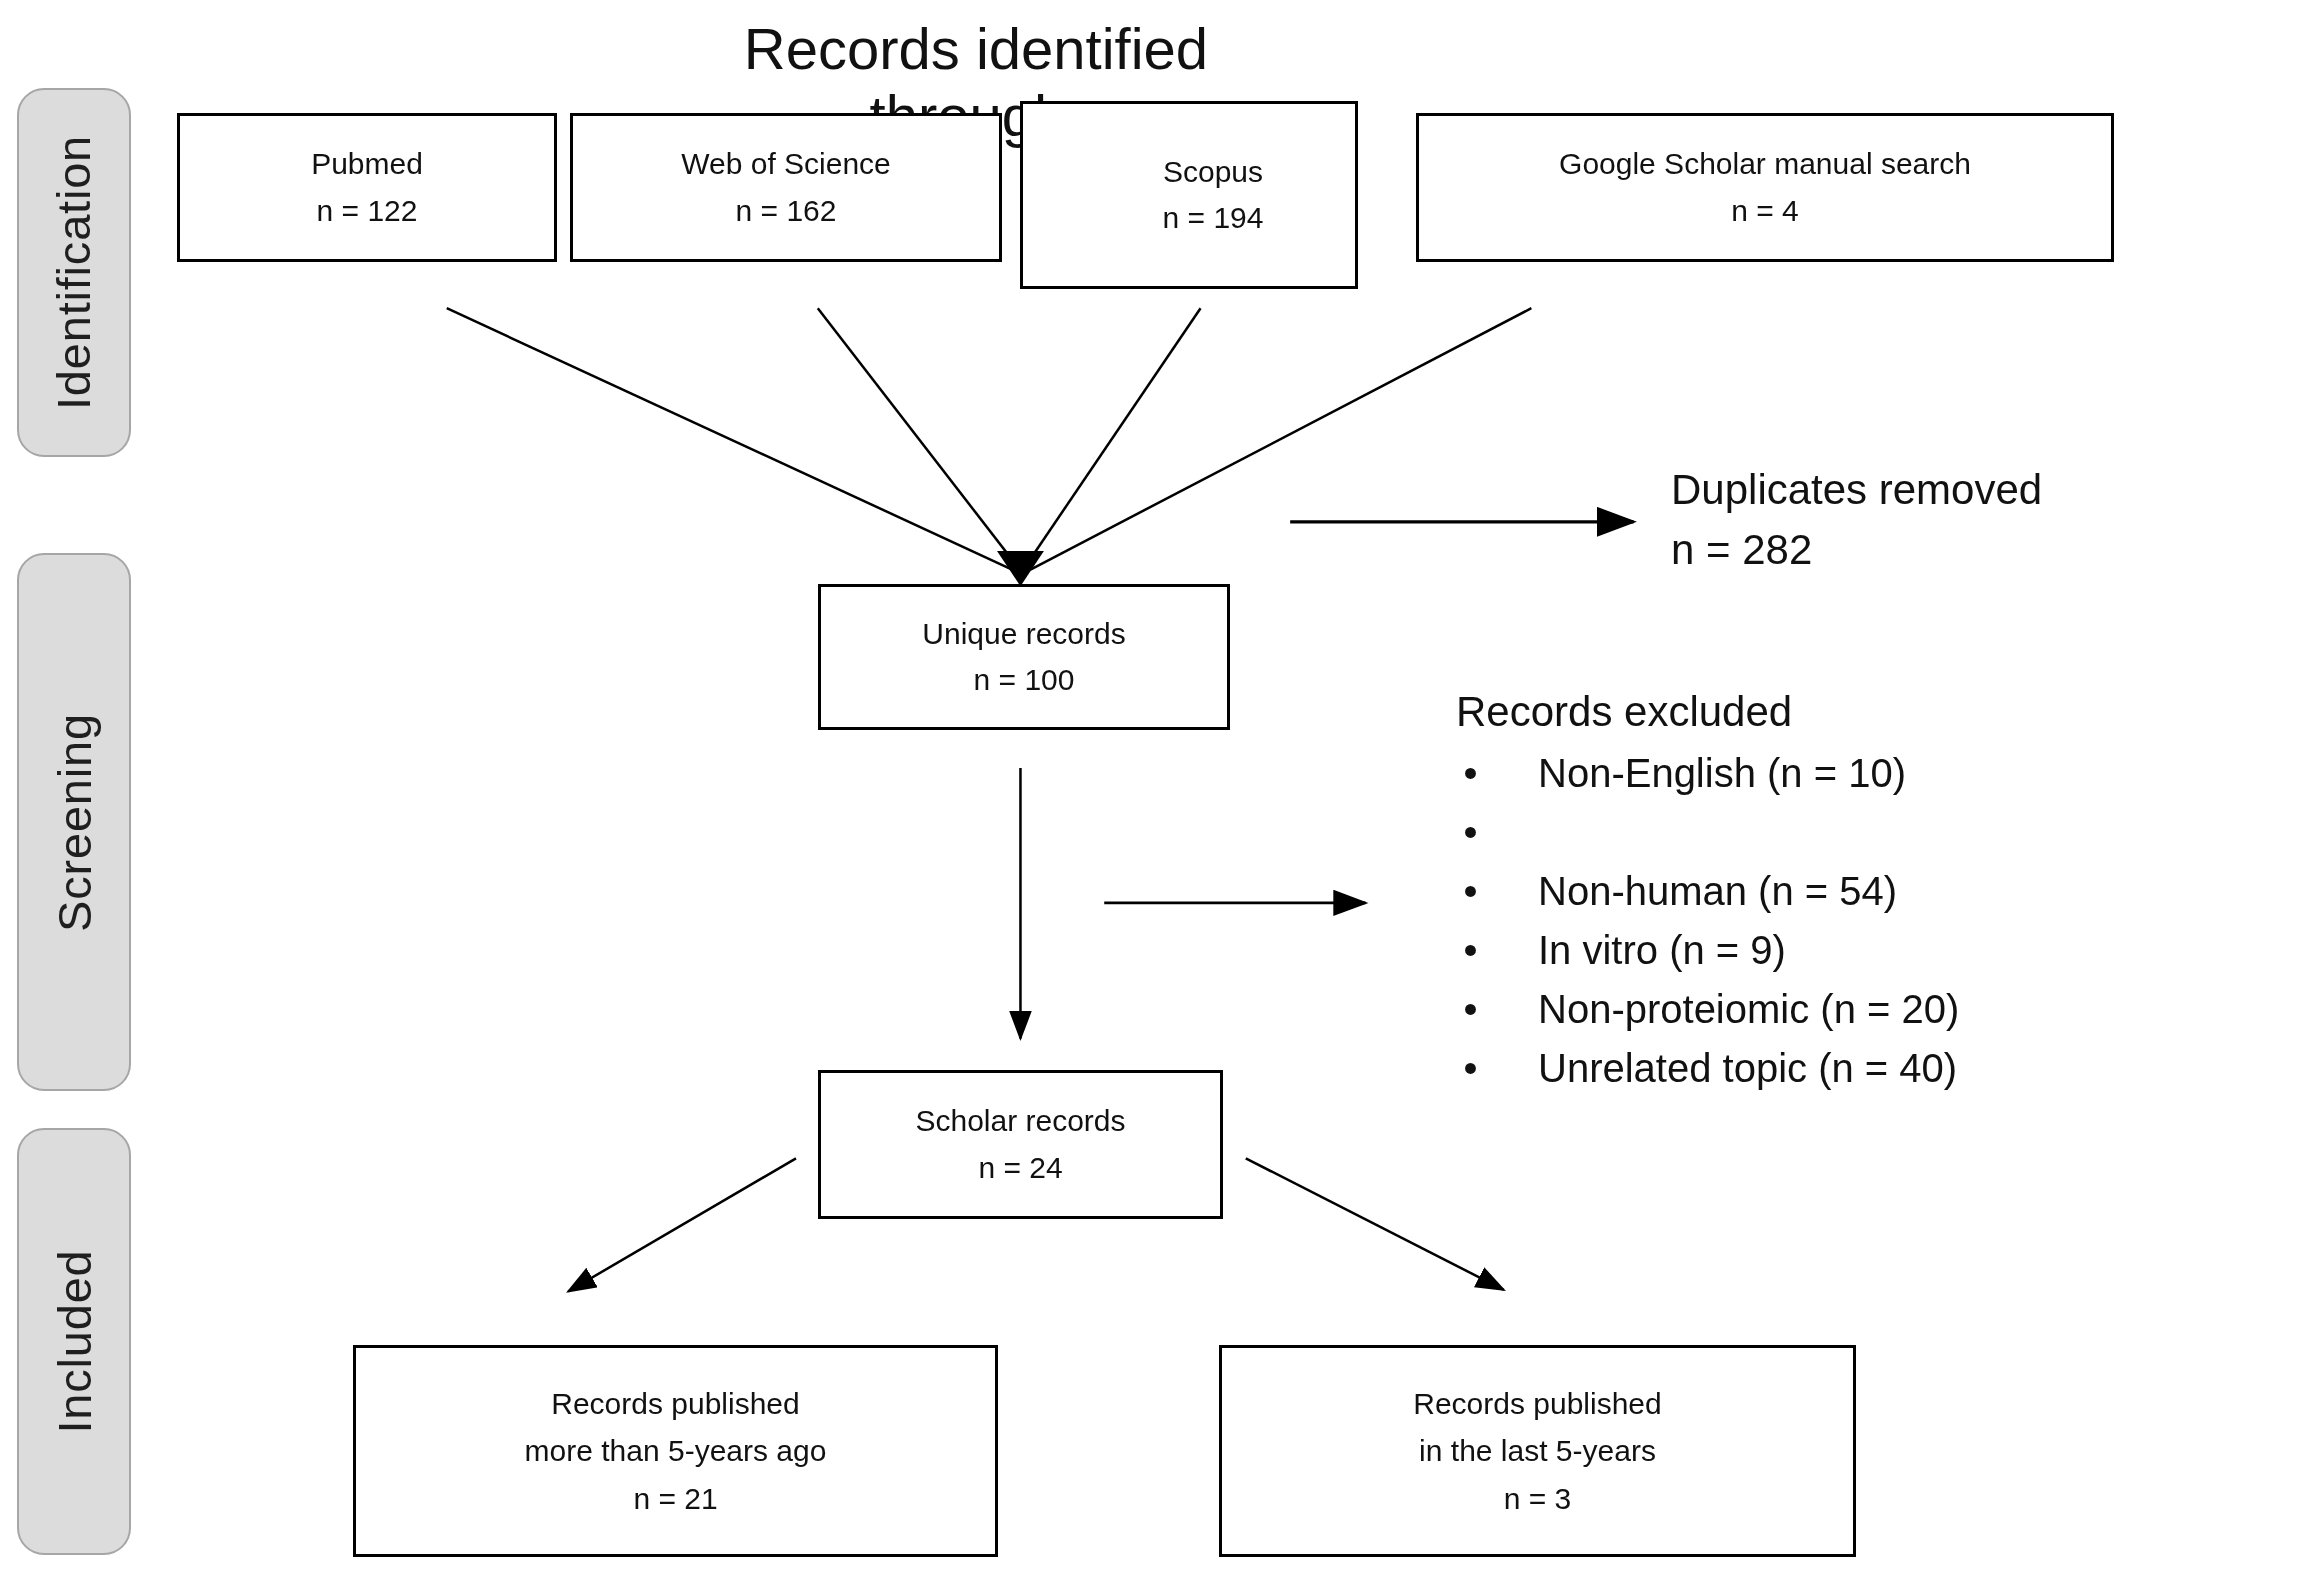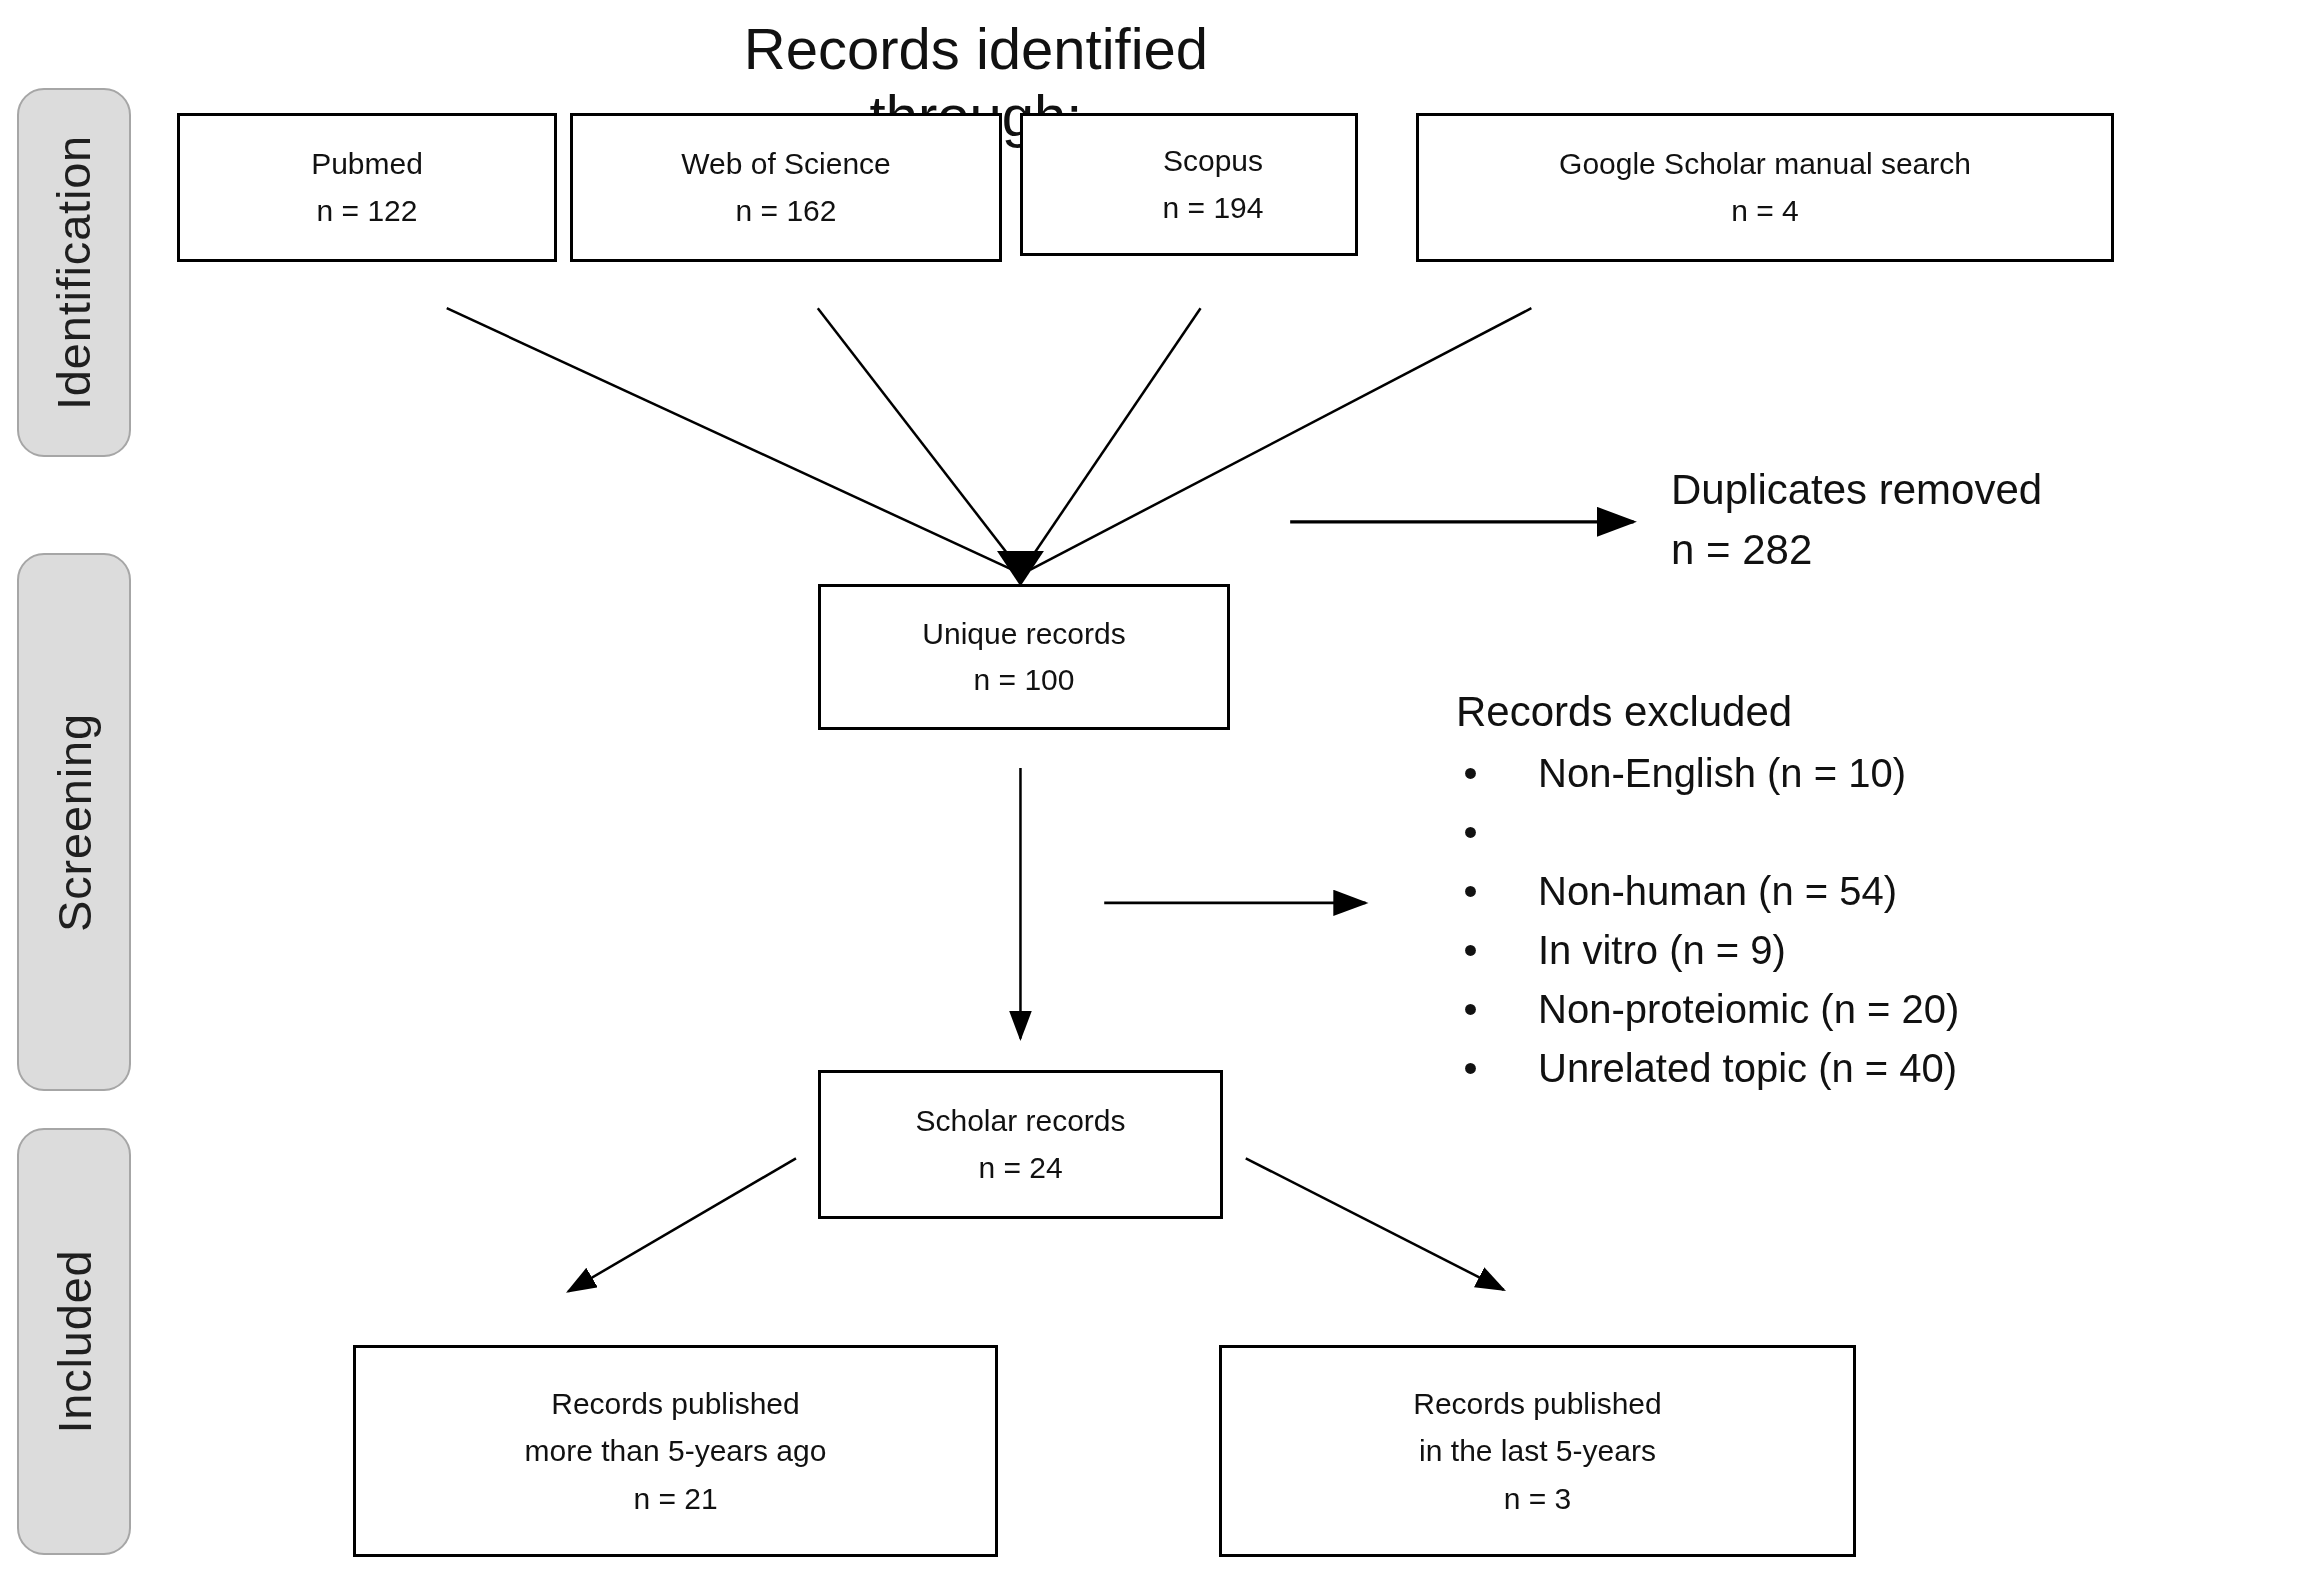--- a/index.html
+++ b/index.html
@@ -68,21 +68,21 @@
   </div>
 
   <div class="box" style="left:177px;top:113px;width:380px;height:149px;">
     <div>Pubmed</div>
     <div>n = 122</div>
   </div>
   <div class="box" style="left:570px;top:113px;width:432px;height:149px;">
     <div>Web of Science</div>
     <div>n = 162</div>
   </div>
-  <div class="box" style="left:1020px;top:113px;width:338px;height:143px;padding-left:48px;">
+  <div class="box" style="left:1020px;top:101px;width:338px;height:188px;padding-left:48px;">
     <div>Scopus</div>
     <div>n = 194</div>
   </div>
   <div class="box" style="left:1380px;top:113px;width:698px;height:149px;margin-left:36px;">
     <div>Google Scholar manual search</div>
     <div>n = 4</div>
   </div>
 
   <div class="dup">
     <div>Duplicates removed</div>

